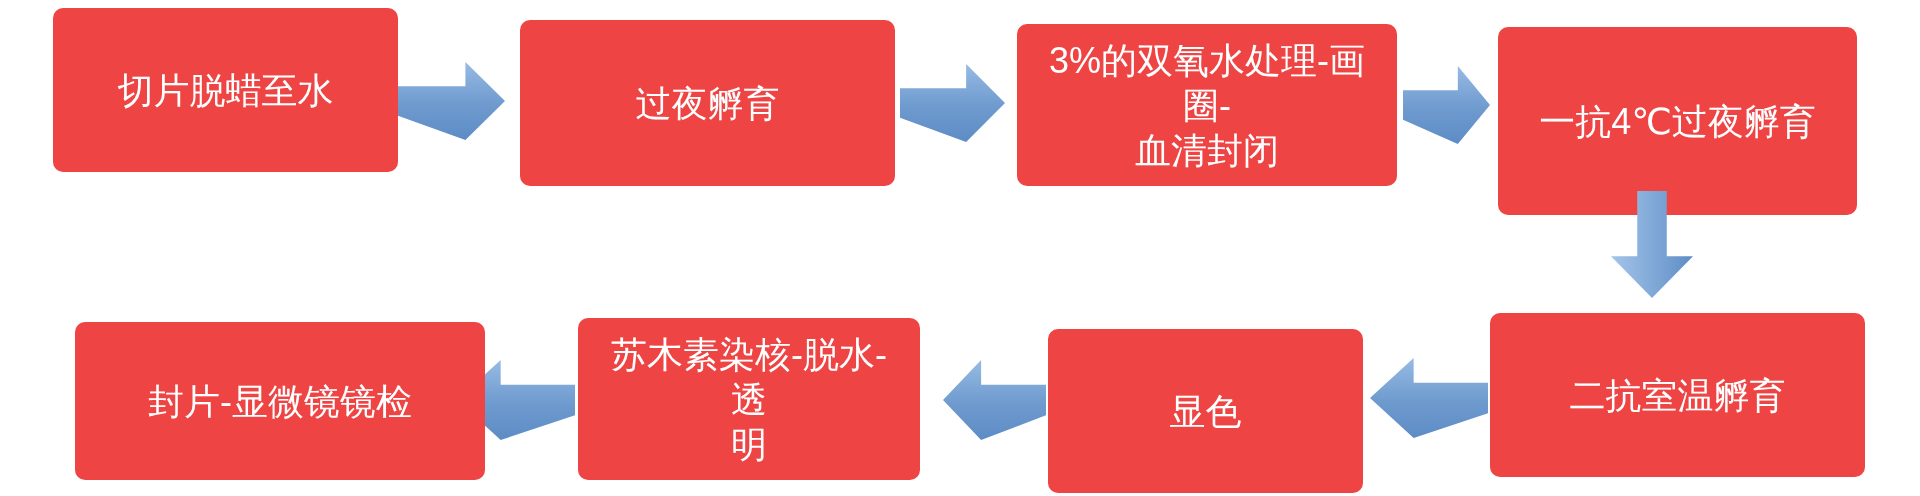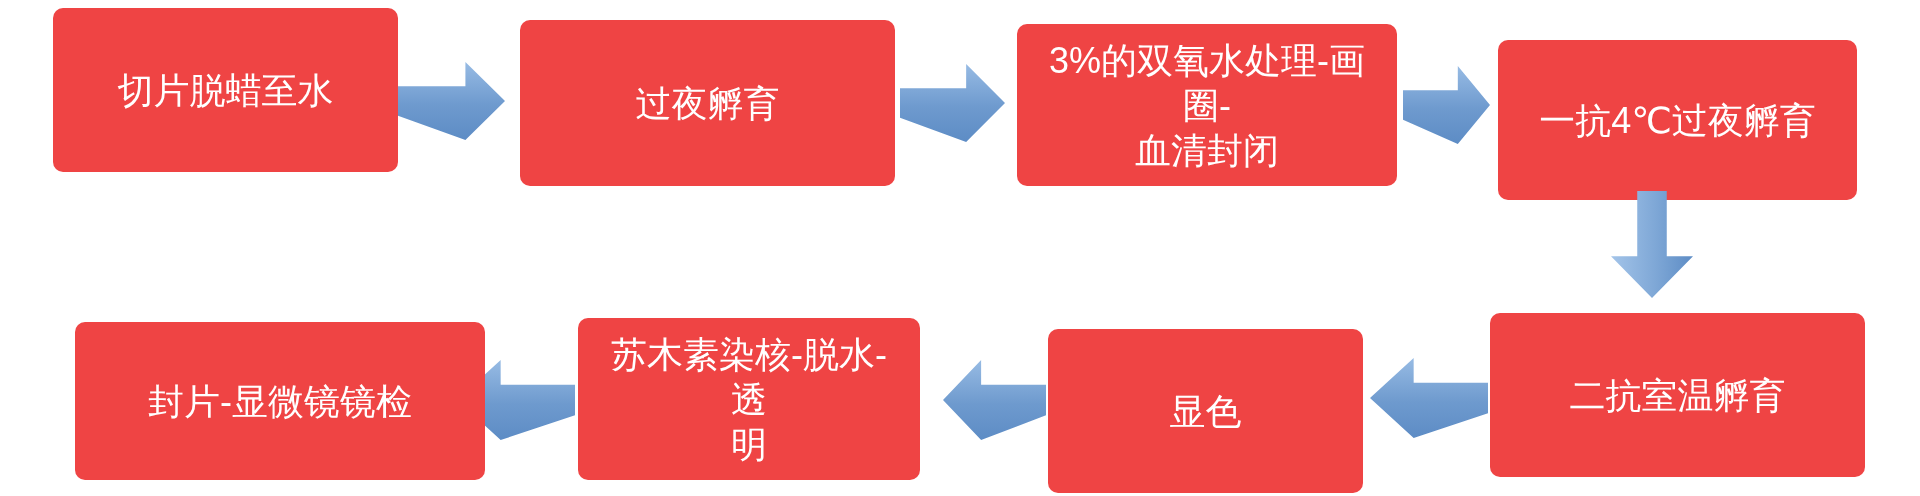--- a/index.html
+++ b/index.html
@@ -42,21 +42,21 @@
     clip-path: polygon(100% 31%, 37% 31%, 37% 0%, 0% 50%, 37% 100%, 100% 69%);
   }
   .arrow-down {
     background: linear-gradient(to right, #a3c4e9 0%, #7ea7d6 55%, #5d8cc5 100%);
     clip-path: polygon(32% 0%, 68% 0%, 68% 61%, 100% 61%, 50% 100%, 0% 61%, 32% 61%);
   }
   
   #box1 { left: 53px;   top: 8px;  width: 345px; height: 164px; }
   #box2 { left: 520px;  top: 20px;  width: 375px; height: 166px; }
   #box3 { left: 1017px; top: 24px;  width: 380px; height: 162px; }
-  #box4 { left: 1498px; top: 40px;  width: 359px; height: 160px; }
+  #box4 { left: 1498px; top: 27px;  width: 359px; height: 188px; }
   
   #box5 { left: 1490px; top: 313px; width: 375px; height: 164px; }
   #box6 { left: 1048px; top: 313px; width: 315px; height: 164px; margin-top: 16px; }
   #box7 { left: 578px;  top: 318px; width: 342px; height: 162px; }
   #box8 { left: 75px;   top: 322px; width: 410px; height: 158px; }
   
   #arrow1 { left: 398px;  top: 62px;  width: 107px; height: 78px; }
   #arrow2 { left: 900px;  top: 64px;  width: 105px; height: 78px; }
   #arrow3 { left: 1403px; top: 66px;  width: 87px;  height: 78px; }
   #arrow4 { left: 1611px; top: 191px; width: 82px;  height: 107px; }

